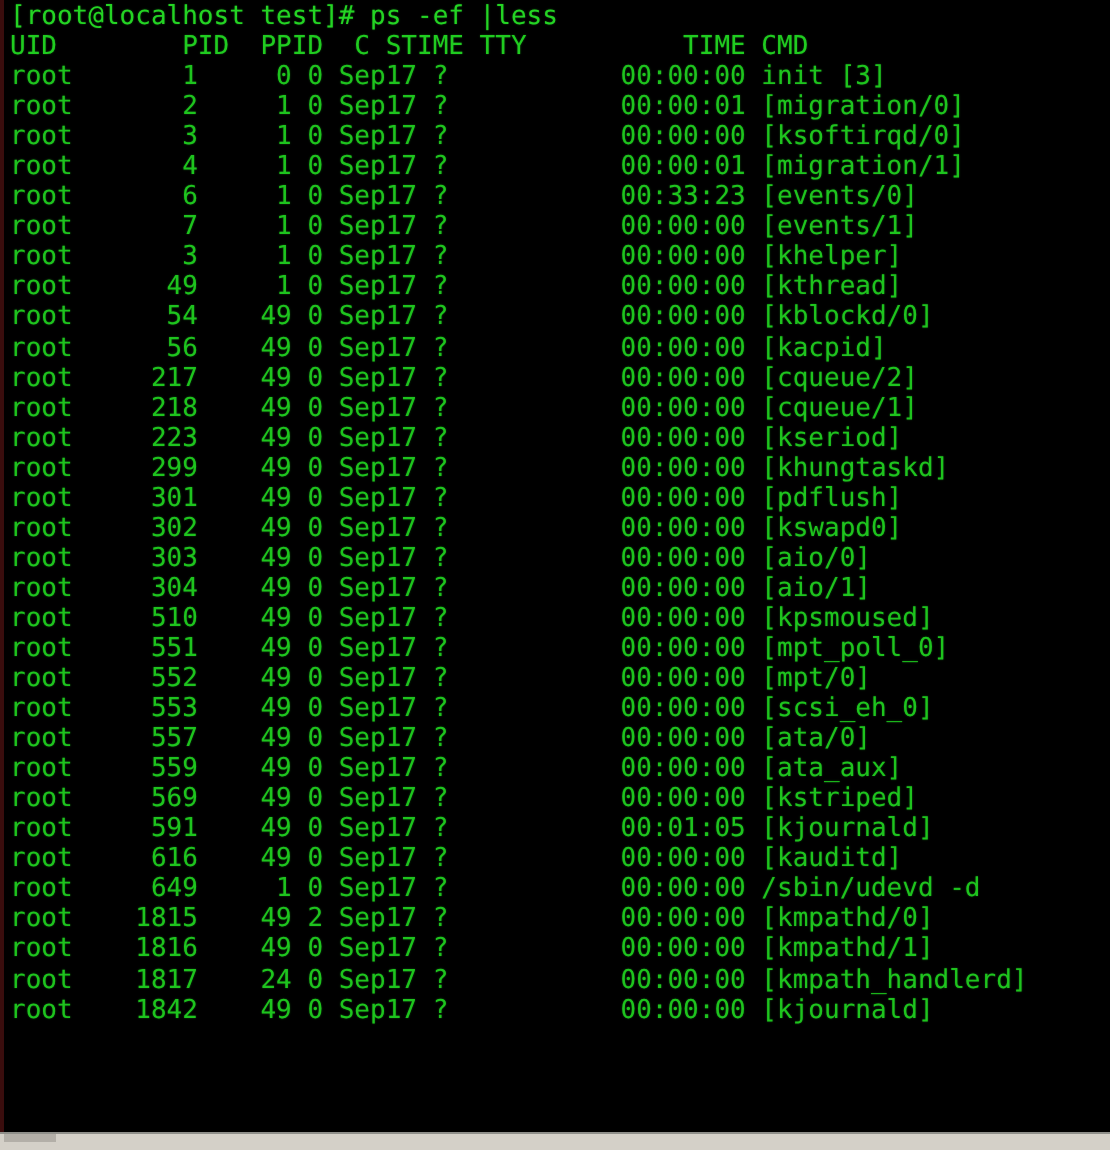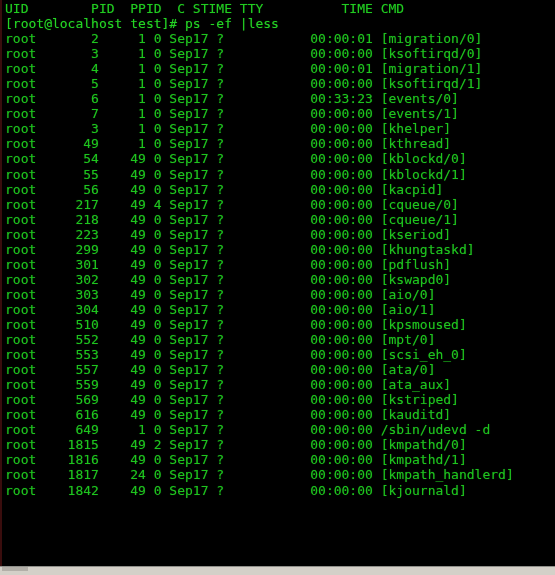--- a/index.html
+++ b/index.html
@@ -72,48 +72,49 @@
   }
 </style>
 </head>
 <body>
 
 <div id="screen">
 
   <div id="left-edge"></div>
 
   <div id="terminal">
+    <div class="line prompt">[root@localhost test]# ps -ef |less</div>
     <div class="line header">UID        PID  PPID  C STIME TTY          TIME CMD</div>
-    <div class="line prompt">[root@localhost test]# ps -ef |less</div>
     <div id="rows">
+        <div class="line">root       1     0 0 Sep17 ?           00:00:00 init [3]</div>
         <div class="line">root       2     1 0 Sep17 ?           00:00:01 [migration/0]</div>
         <div class="line">root       3     1 0 Sep17 ?           00:00:00 [ksoftirqd/0]</div>
         <div class="line">root       4     1 0 Sep17 ?           00:00:01 [migration/1]</div>
-        <div class="line">root       5     1 0 Sep17 ?           00:00:00 [ksoftirqd/1]</div>
         <div class="line">root       6     1 0 Sep17 ?           00:33:23 [events/0]</div>
         <div class="line">root       7     1 0 Sep17 ?           00:00:00 [events/1]</div>
         <div class="line">root       3     1 0 Sep17 ?           00:00:00 [khelper]</div>
         <div class="line">root      49     1 0 Sep17 ?           00:00:00 [kthread]</div>
         <div class="line">root      54    49 0 Sep17 ?           00:00:00 [kblockd/0]</div>
-        <div class="line">root      55    49 0 Sep17 ?           00:00:00 [kblockd/1]</div>
         <div class="line">root      56    49 0 Sep17 ?           00:00:00 [kacpid]</div>
-        <div class="line">root     217    49 4 Sep17 ?           00:00:00 [cqueue/0]</div>
+        <div class="line">root     217    49 0 Sep17 ?           00:00:00 [cqueue/2]</div>
         <div class="line">root     218    49 0 Sep17 ?           00:00:00 [cqueue/1]</div>
         <div class="line">root     223    49 0 Sep17 ?           00:00:00 [kseriod]</div>
         <div class="line">root     299    49 0 Sep17 ?           00:00:00 [khungtaskd]</div>
         <div class="line">root     301    49 0 Sep17 ?           00:00:00 [pdflush]</div>
         <div class="line">root     302    49 0 Sep17 ?           00:00:00 [kswapd0]</div>
         <div class="line">root     303    49 0 Sep17 ?           00:00:00 [aio/0]</div>
         <div class="line">root     304    49 0 Sep17 ?           00:00:00 [aio/1]</div>
         <div class="line">root     510    49 0 Sep17 ?           00:00:00 [kpsmoused]</div>
+        <div class="line">root     551    49 0 Sep17 ?           00:00:00 [mpt_poll_0]</div>
         <div class="line">root     552    49 0 Sep17 ?           00:00:00 [mpt/0]</div>
         <div class="line">root     553    49 0 Sep17 ?           00:00:00 [scsi_eh_0]</div>
         <div class="line">root     557    49 0 Sep17 ?           00:00:00 [ata/0]</div>
         <div class="line">root     559    49 0 Sep17 ?           00:00:00 [ata_aux]</div>
         <div class="line">root     569    49 0 Sep17 ?           00:00:00 [kstriped]</div>
+        <div class="line">root     591    49 0 Sep17 ?           00:01:05 [kjournald]</div>
         <div class="line">root     616    49 0 Sep17 ?           00:00:00 [kauditd]</div>
         <div class="line">root     649     1 0 Sep17 ?           00:00:00 /sbin/udevd -d</div>
         <div class="line">root    1815    49 2 Sep17 ?           00:00:00 [kmpathd/0]</div>
         <div class="line">root    1816    49 0 Sep17 ?           00:00:00 [kmpathd/1]</div>
         <div class="line">root    1817    24 0 Sep17 ?           00:00:00 [kmpath_handlerd]</div>
         <div class="line">root    1842    49 0 Sep17 ?           00:00:00 [kjournald]</div>
       </div>
   </div>
 
   <div id="chrome-bar"></div>

